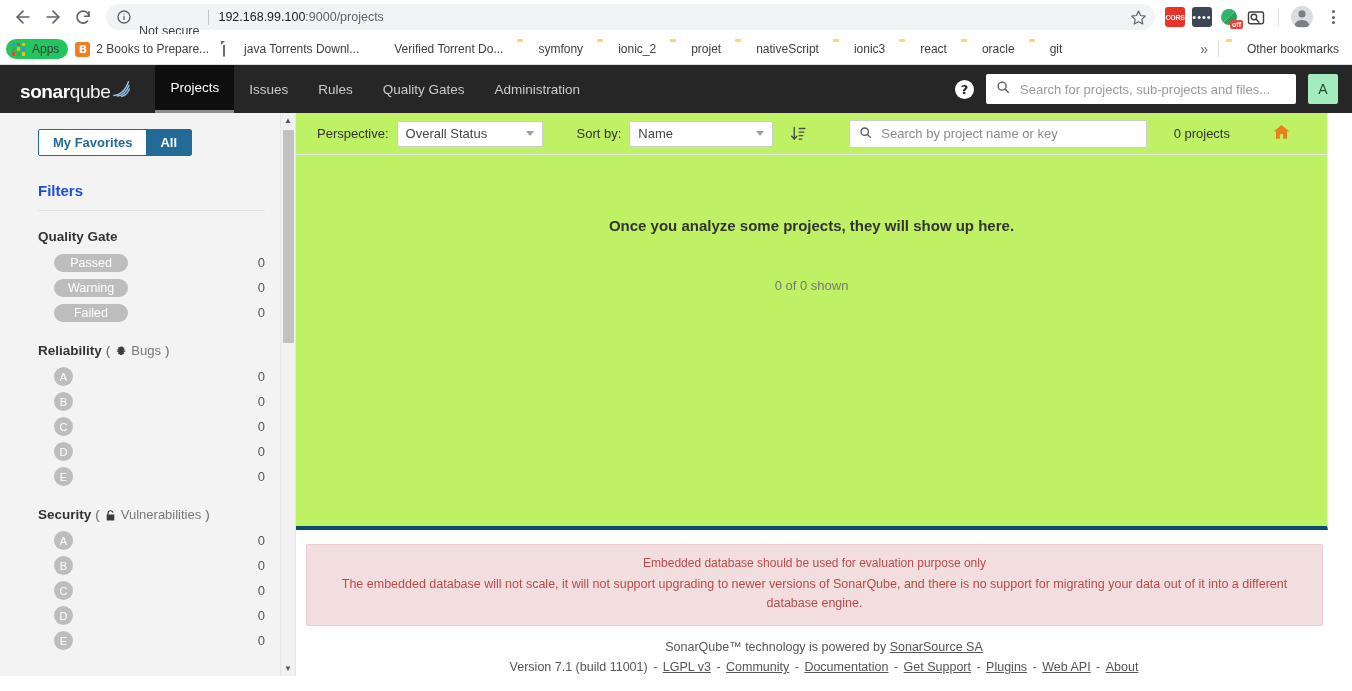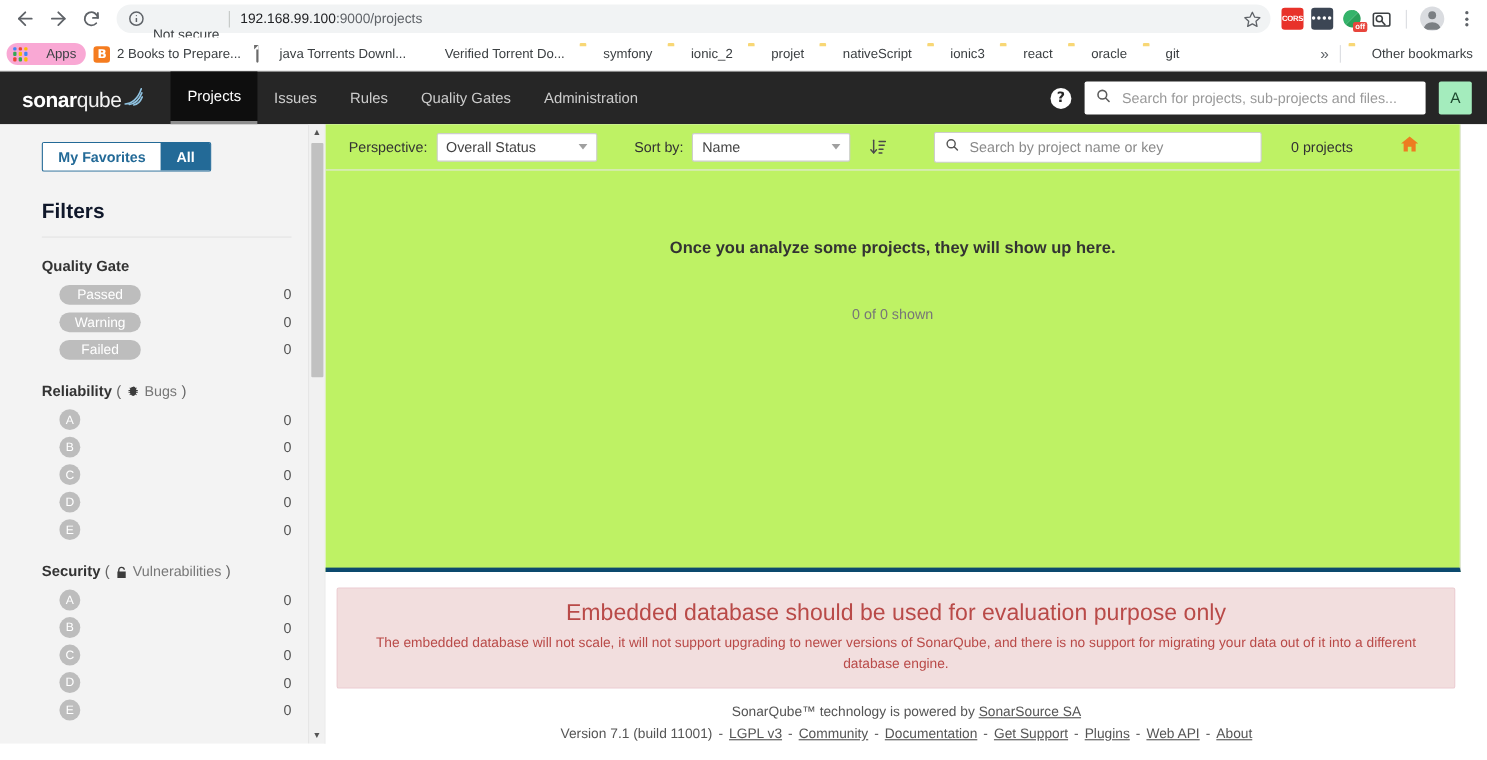--- a/index.html
+++ b/index.html
@@ -111,23 +111,23 @@
     height: 31px;
     display: flex; align-items: center;
     padding: 0 6px;
     background: #ffffff;
     font-size: 12px;
     color: #3c4043;
     border-bottom: 1px solid #dcdcdc;
     position: relative;
   }
   .apps-btn {
-    display: flex; align-items: center; gap: 17px;
+    display: flex; align-items: center; gap: 7px;
     padding: 3px 9px 3px 6px; border-radius: 14px;
-    background: #f9a8d4; cursor: pointer; flex: none;
+    background: #22c55e; cursor: pointer; flex: none;
   }
   .apps-grid { width: 13px; height: 13px; display: grid; grid-template-columns: repeat(3,1fr); gap: 1.3px; }
   .apps-grid i { display: block; border-radius: 1px; }
   .bk {
     display: flex; align-items: center; gap: 6px;
     padding: 3px 7px; border-radius: 4px;
     white-space: nowrap; cursor: pointer; flex: none;
   }
   .bk-ico { width: 15px; height: 15px; flex: none; position: relative; }
   .folder-ico {
@@ -255,21 +255,21 @@
     font-family: "Liberation Sans", sans-serif;
     font-size: 13px;
     padding: 5px 14px;
     border: none; cursor: pointer;
     background: #fff; color: #236a97;
     font-weight: 600;
   }
   .toggle button.on { background: #236a97; color: #fff; }
 
   .filters-title {
-    font-size: 19px; color: #0f172a; font-weight: 600;
+    font-size: 15px; color: #1d4ed8; font-weight: 600;
     padding-top: 26px; padding-bottom: 11px;
   }
   .hr { height: 1px; background: #e3e3e3; }
 
   .facet { padding-top: 18px; }
   .facet-head {
     font-size: 13.5px; color: #333; font-weight: bold;
     padding-bottom: 6px;
     display: flex; align-items: center; gap: 4px;
   }
@@ -386,21 +386,21 @@
 
   .warn-box {
     margin: 14px 29px 0 10px;
     background: #f2dede;
     border: 1px solid #ebccd1;
     color: #b94a48;
     text-align: center;
     padding: 11px 20px 12px;
     border-radius: 2px;
   }
-  .warn-title { font-size: 21px; padding-bottom: 5px; }
+  .warn-title { font-size: 12px; padding-bottom: 5px; }
   .warn-text { font-size: 12.5px; line-height: 19px; }
 
   .footer {
     text-align: center;
     padding-top: 12px;
     font-size: 12.5px;
     color: #555;
     line-height: 18px;
   }
   .footer a { color: #555; text-decoration: underline; cursor: pointer; }

